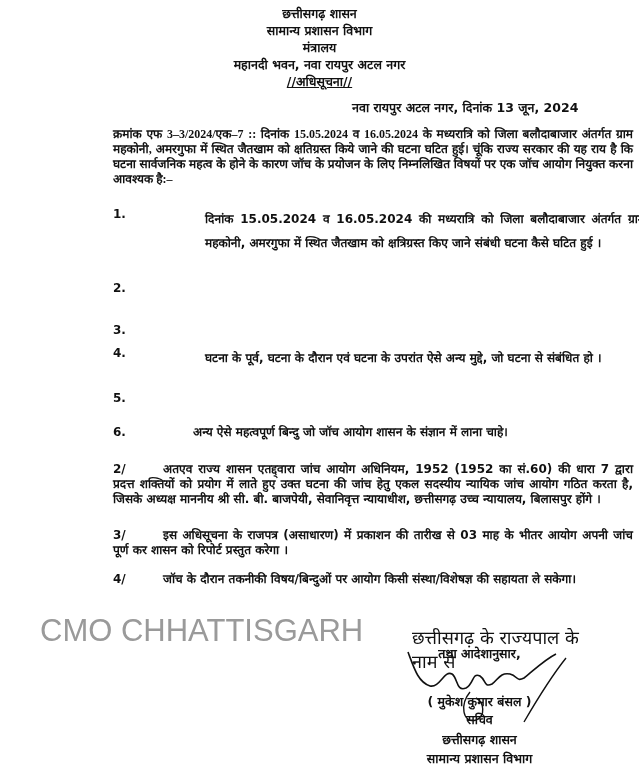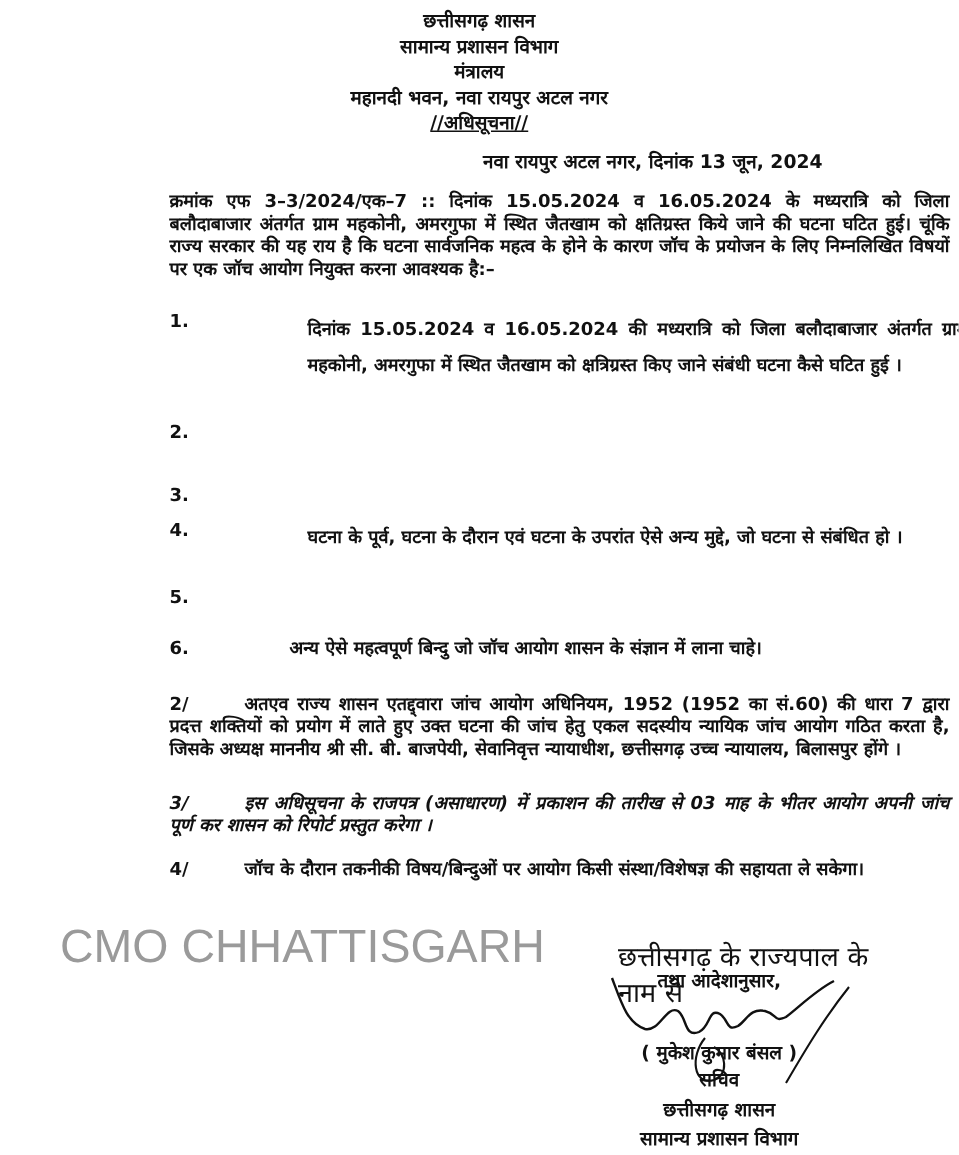--- a/index.html
+++ b/index.html
@@ -7,26 +7,26 @@
     width:639px; height:770px; overflow:hidden; background:#ffffff;
     font-family: "DejaVu Sans", sans-serif; color:#111; position:relative;
   }
   .page { position:absolute; left:0; top:0; width:591px; height:770px; }
   .hdr { position:absolute; left:0; width:639px; text-align:center; font-size:12.5px; font-weight:bold; line-height:14px; }
   .hdr1 { top:7px; }
   .hdr2 { top:24px; }
   .hdr3 { top:41px; }
   .hdr4 { top:58px; }
   .hdr5 { top:75px; text-decoration:underline; }
-  .dateline { position:absolute; top:99px; left:322px; font-size:12.5px; font-weight:bold; }
+  .dateline { position:absolute; top:99px; left:352px; font-size:12.5px; font-weight:bold; }
   .para {
     position:absolute; left:113px; width:520px; font-size:12px; font-weight:bold;
     line-height:15px; text-align:justify;
   }
-  .p-intro { top:127px; }
+  .p-intro { top:127px;font-family:Liberation Serif, serif; }
   .item { position:absolute; left:113px; width:520px; font-size:12px; font-weight:bold; }
   .item .num { position:absolute; left:0; top:0; }
   .item .txt { position:absolute; left:80px; width:440px; text-align:justify; }
   .spaced .txt { line-height:24px;margin-left:12px; }
   .tight .txt { line-height:15px; }
   .num, .txt { display:block; }
   .watermark {
     position:absolute; left:40px; top:613px; font-family:"Liberation Sans", sans-serif;
     font-size:31px; color:#9a9a9a; letter-spacing:0px; font-weight:normal;
   }
@@ -67,21 +67,21 @@
     <span class="num">5.</span>
   </div>
   <div class="item tight" style="top:425px; height:16px;">
     <span class="num">6.</span>
     <span class="txt">अन्य ऐसे महत्वपूर्ण बिन्दु जो जॉच आयोग शासन के संज्ञान में लाना चाहे।</span>
   </div>
 
   <div class="para" style="top:462px; text-indent:0;">
     <span style="display:inline-block; width:50px;">2/</span><span>अतएव राज्य शासन एतद्द्वारा जांच आयोग अधिनियम, 1952 (1952 का सं.60) की धारा 7 द्वारा प्रदत्त शक्तियों को प्रयोग में लाते हुए उक्त घटना की जांच हेतु एकल सदस्यीय न्यायिक जांच आयोग गठित करता है, जिसके अध्यक्ष माननीय श्री सी. बी. बाजपेयी, सेवानिवृत्त न्यायाधीश, छत्तीसगढ़ उच्च न्यायालय, बिलासपुर होंगे ।</span>
   </div>
-  <div class="para" style="top:528px;font-style:italic;">
+  <div class="para" style="top:528px;">
     <span style="display:inline-block; width:50px;">3/</span><span>इस अधिसूचना के राजपत्र (असाधारण) में प्रकाशन की तारीख से 03 माह के भीतर आयोग अपनी जांच पूर्ण कर शासन को रिपोर्ट प्रस्तुत करेगा ।</span>
   </div>
   <div class="para" style="top:572px;">
     <span style="display:inline-block; width:50px;">4/</span><span>जॉच के दौरान तकनीकी विषय/बिन्दुओं पर आयोग किसी संस्था/विशेषज्ञ की सहायता ले सकेगा।</span>
   </div>
 
   <div class="watermark">CMO CHHATTISGARH</div>
 
   <div class="sigline">छत्तीसगढ़ के राज्यपाल के नाम से</div>
   <div class="sig" style="top:645px; left:160px;">तथा आदेशानुसार,</div>

